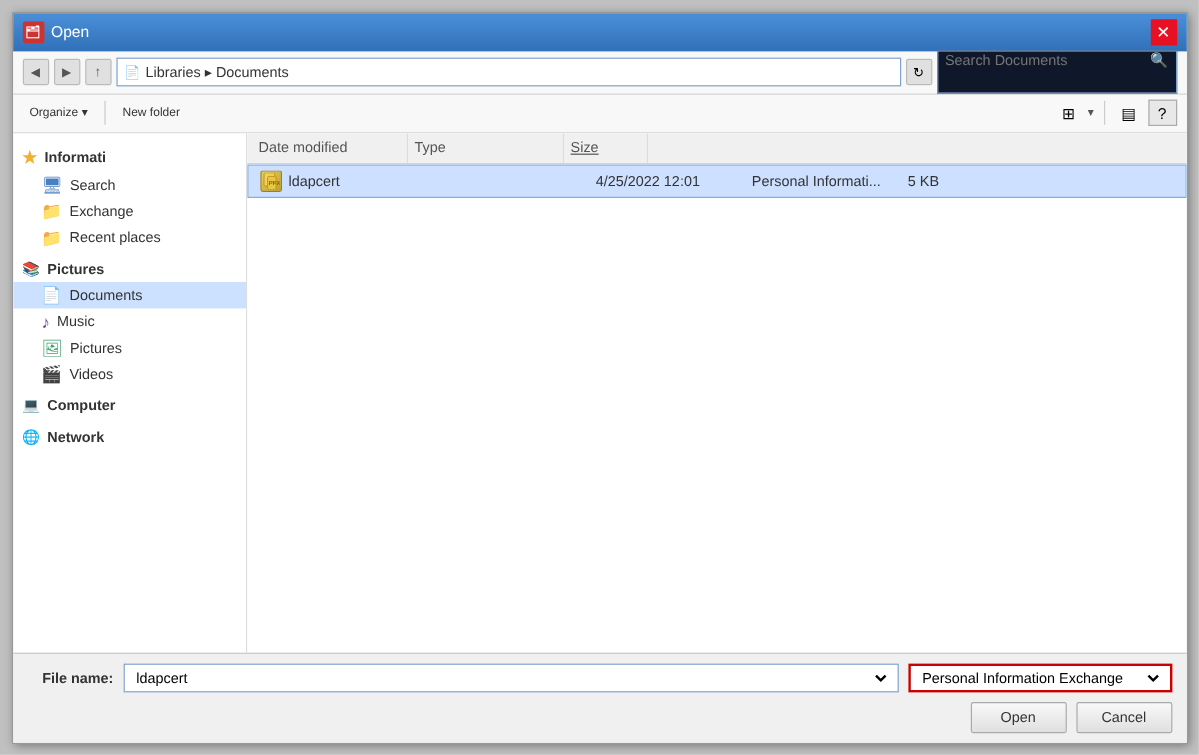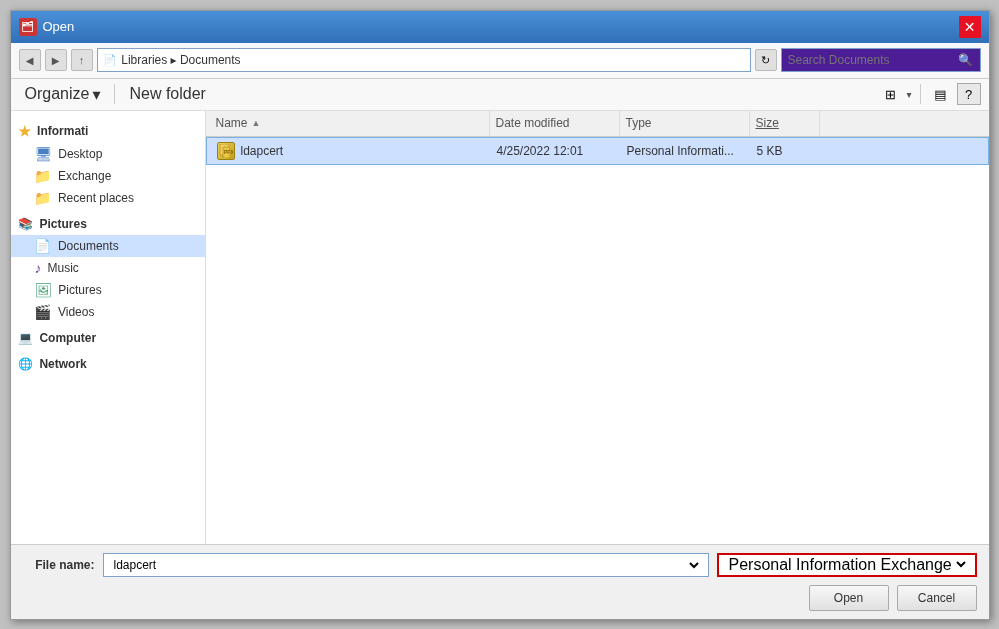--- a/index.html
+++ b/index.html
@@ -124,26 +124,26 @@
       background: #e0e0e0;
       border: 1px solid #bbb;
       border-radius: 2px;
       cursor: pointer;
       display: flex;
       align-items: center;
       justify-content: center;
       font-size: 11px;
     }
     .search-box {
-      height: 24px;
+      height: 36px;
       width: 200px;
       border: 1px solid #7da2cd;
-      background: #4c1d95;
-      display: flex;
-      align-items: center;
+      background: #0f172a;
+      display: flex;
+      align-items: flex-start;
       padding: 0 6px;
     }
     .search-box input {
       border: none;
       outline: none;
       font-size: 12px;
       color: #aaa;
       width: 100%;
       background: transparent;
     }
@@ -160,21 +160,21 @@
       display: flex;
       align-items: center;
       gap: 4px;
       height: 32px;
     }
     .toolbar-btn {
       background: transparent;
       border: none;
       cursor: pointer;
       padding: 3px 6px;
-      font-size: 16px;
+      font-size: 10px;
       color: #333;
       display: flex;
       align-items: center;
       gap: 3px;
       border-radius: 2px;
     }
     .toolbar-separator {
       width: 1px;
       height: 20px;
       background: #ccc;
@@ -454,21 +454,21 @@
 
     <div class="sidebar">
 
       <div class="sidebar-section">
         <div class="sidebar-group-header">
           <span class="star-icon">★</span>
           <span>Informati</span>
         </div>
         <div class="sidebar-item">
           <span class="folder-icon blue-folder">🖥</span>
-          <span>Desktop</span>
+          <span>Search</span>
         </div>
         <div class="sidebar-item">
           <span class="folder-icon blue-folder">📁</span>
           <span>Exchange</span>
         </div>
         <div class="sidebar-item">
           <span class="folder-icon blue-folder">📁</span>
           <span>Recent places</span>
         </div>
       </div>
@@ -507,24 +507,20 @@
         <div class="sidebar-group-header">
           <span class="network-icon">🌐</span>
           <span>Network</span>
         </div>
       </div>
     </div>
 
     <div class="file-area">
 
       <div class="column-header">
-        <div class="col-header-item col-name">
-          <span>Name</span>
-          <span class="sort-arrow">▲</span>
-        </div>
         <div class="col-header-item col-date">
           <span>Date modified</span>
         </div>
         <div class="col-header-item col-type">
           <span>Type</span>
         </div>
         <div class="col-header-item col-size">
           <span>Size</span>
         </div>
       </div>
@@ -557,21 +553,21 @@
 
   <div class="bottom-area">
     <div class="file-name-row">
       <span class="file-name-label">File name:</span>
       <div class="file-name-input">
         <select style="border:none;outline:none;font-size:12px;width:100%;background:transparent;cursor:pointer;">
           <option>ldapcert</option>
         </select>
       </div>
       <div class="file-type-dropdown">
-        <select style="border:none;outline:none;font-size:16px;background:transparent;cursor:pointer;width:100%;">
+        <select style="border:none;outline:none;font-size:12px;background:transparent;cursor:pointer;width:100%;">
           <option>Personal Information Exchange</option>
         </select>
       </div>
     </div>
     <div class="action-row">
       <button class="action-btn">Open</button>
       <button class="action-btn">Cancel</button>
     </div>
   </div>
 

